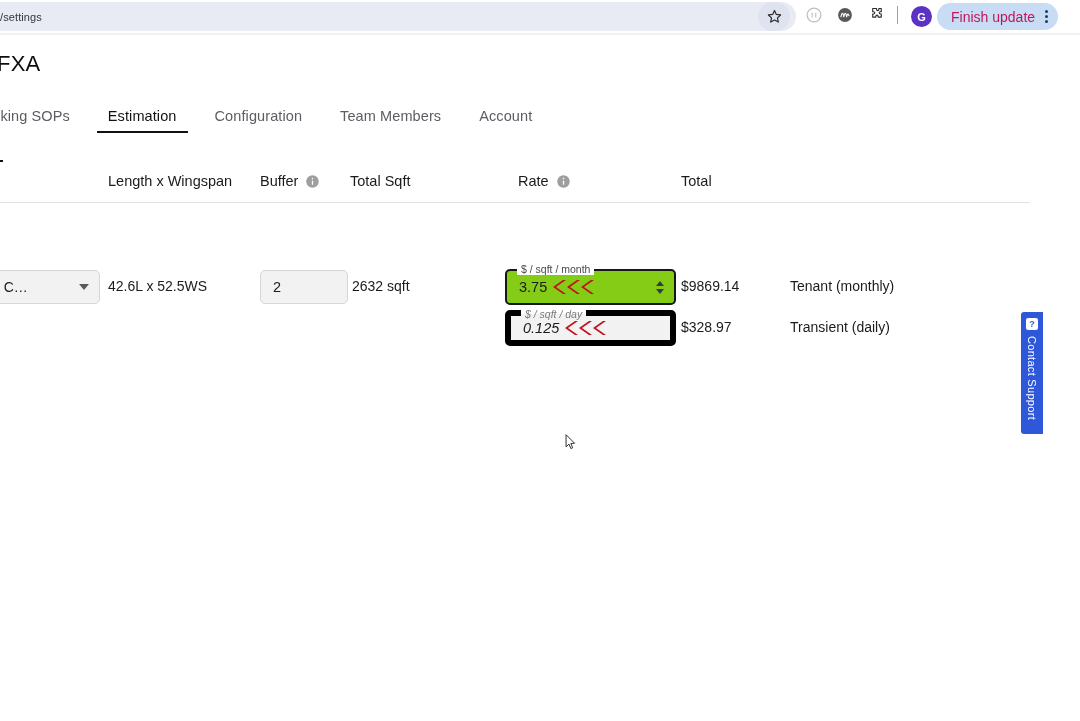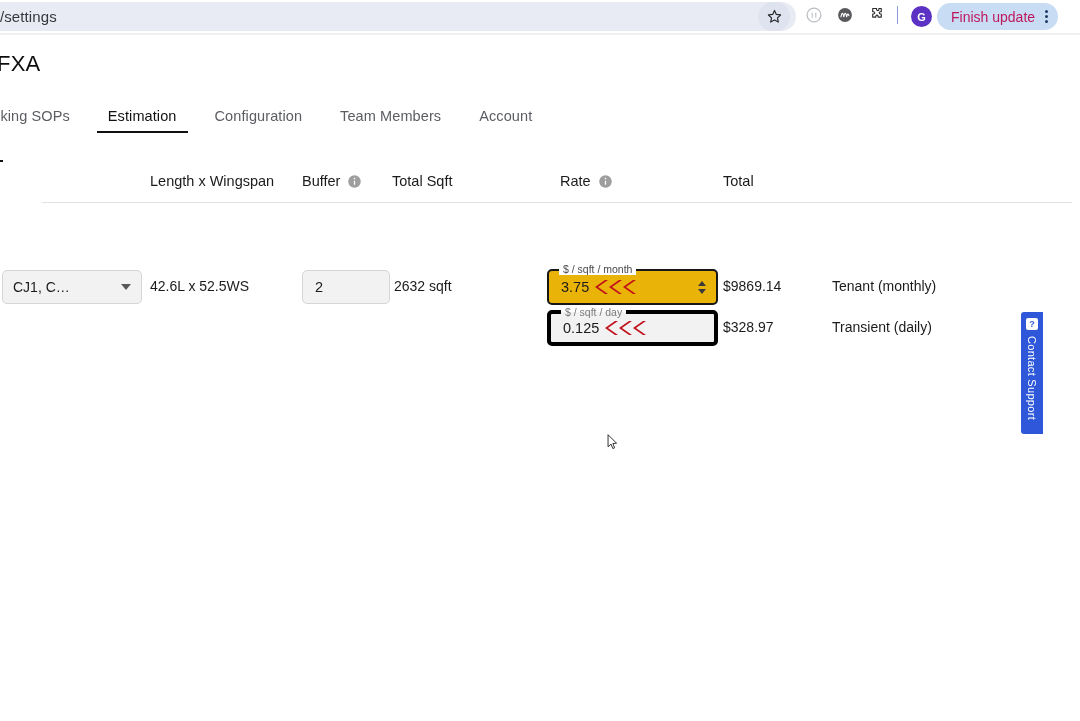--- a/index.html
+++ b/index.html
@@ -29,21 +29,21 @@
     left: -16px;
     width: 812px;
     height: 29px;
     background: #e9ebf4;
     border-radius: 15px;
     display: flex;
     align-items: center;
     padding-left: 16px;
   }
   .omnibox-url {
-    font-size: 15px;
+    font-size: 11px;
     color: #34373d;
     letter-spacing: 0.1px;
   }
 
   .star-btn {
     position: absolute;
     left: 758px;
     top: 2px;
     width: 32px;
     height: 29px;
@@ -200,21 +200,20 @@
     height: 2px;
     background: #111111;
   }
 
   
   .table {
     position: absolute;
     top: 138px;
     left: 0;
     width: 876px;
-    padding-left: 42px;
   }
   .thead {
     position: relative;
     height: 30px;
     border-bottom: 1px solid #e2e2e2;
     width: 1030px;
   }
   .th {
     position: absolute;
     top: 0;
@@ -303,27 +302,28 @@
     left: 505px;
     width: 171px;
     height: 36px;
     border-radius: 5px;
     display: flex;
     align-items: center;
     padding: 0 6px 0 12px;
   }
   .rate-field.month {
     top: 66px;
-    background: #eab308;
+    background: #84cc16;
     border: 2px solid #171717;
   }
   .rate-field.day {
     top: 107px;
     background: #f2f2f2;
-    border: 4px solid #000000;
+    border: 6px solid #000000;
+    font-style: italic;
   }
   .rate-legend {
     position: absolute;
     top: -8px;
     left: 10px;
     background: #ffffff;
     padding: 0 4px;
     font-size: 10.5px;
     color: #4a4a4a;
     white-space: nowrap;

